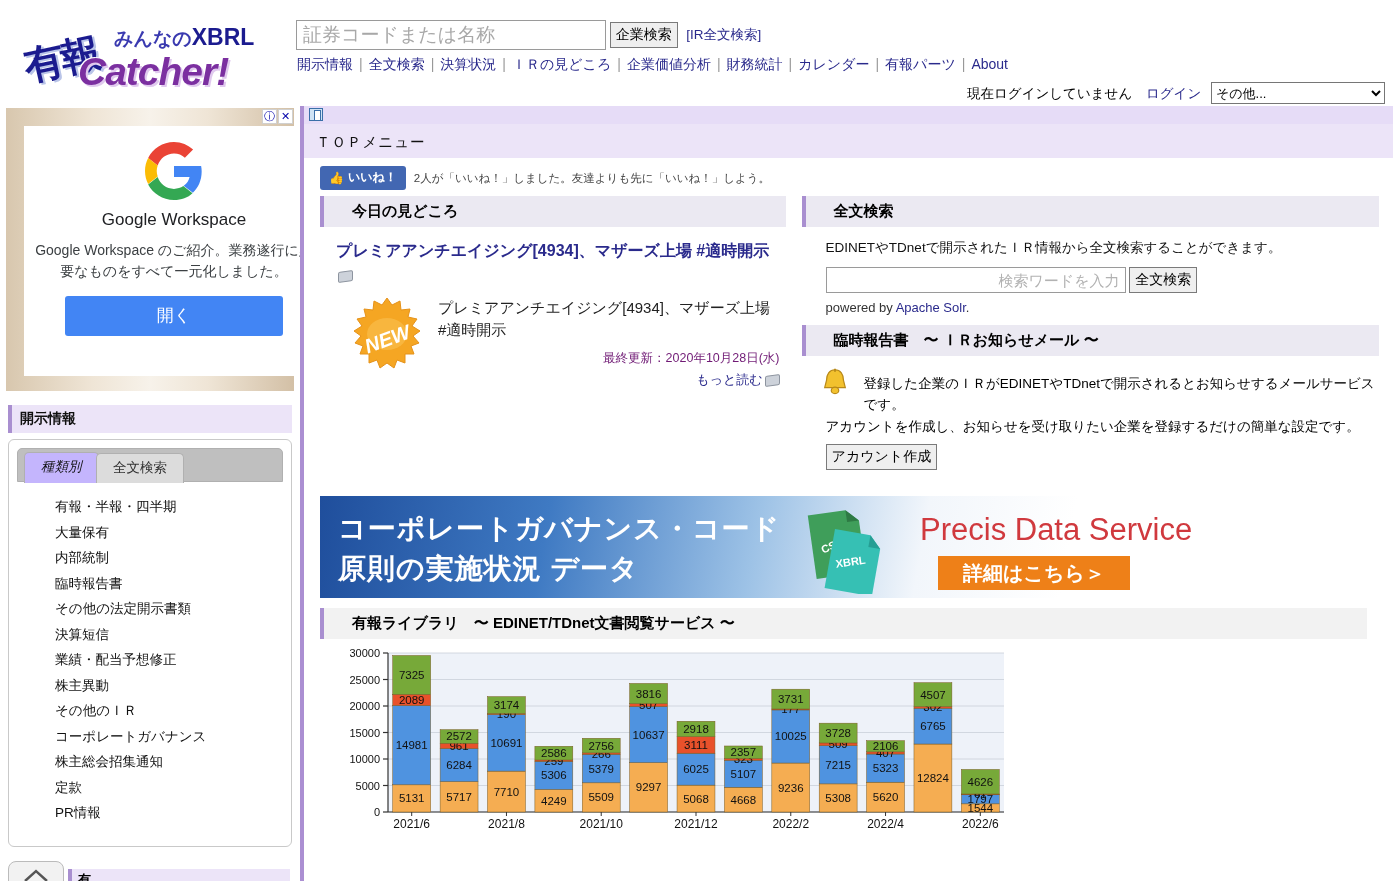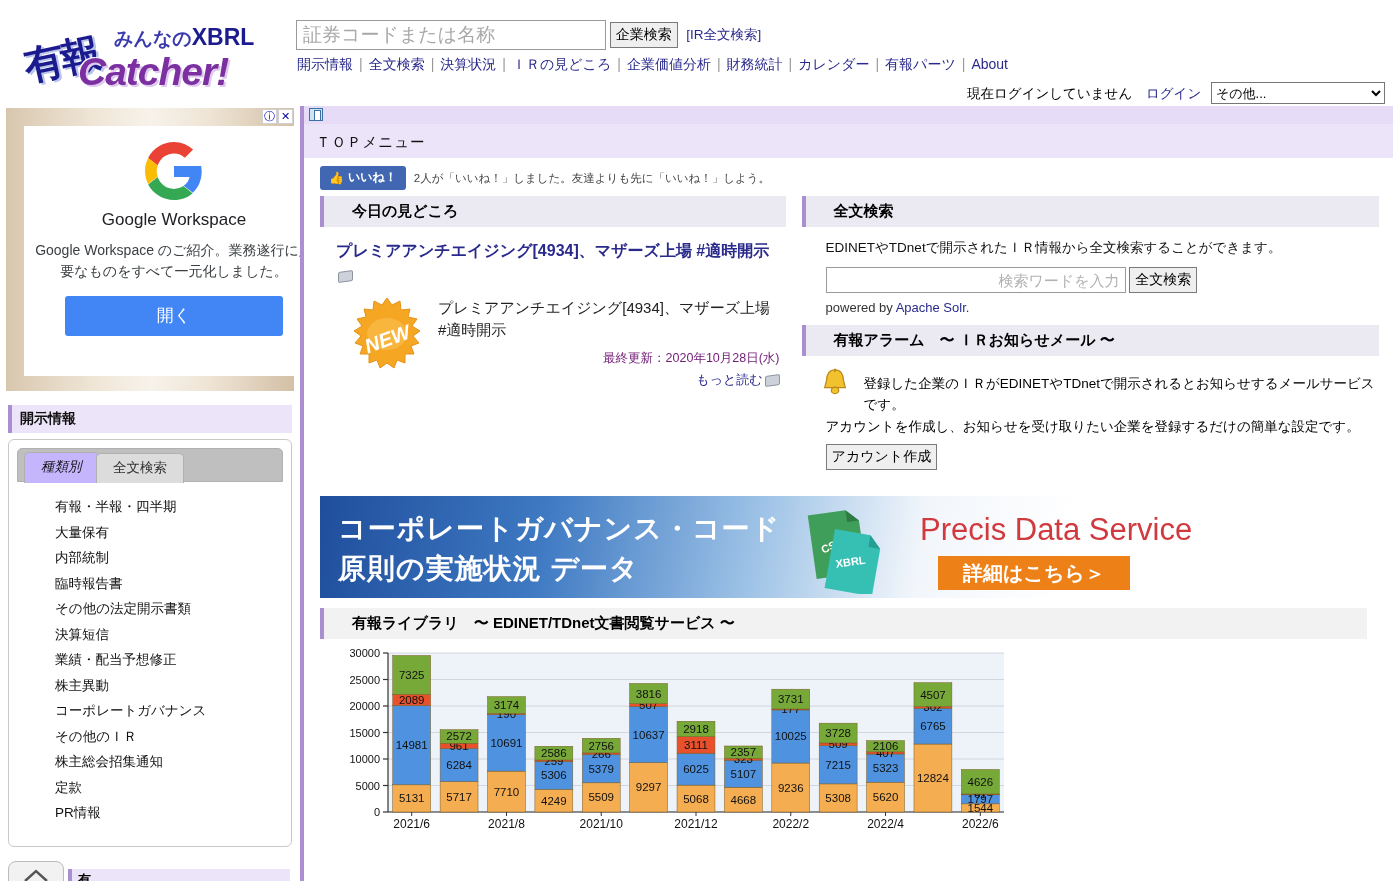--- a/index.html
+++ b/index.html
@@ -257,22 +257,22 @@
         </div>
         <ul id="disclosure-list">
           <li>有報・半報・四半期</li>
           <li>大量保有</li>
           <li>内部統制</li>
           <li>臨時報告書</li>
           <li>その他の法定開示書類</li>
           <li>決算短信</li>
           <li>業績・配当予想修正</li>
           <li>株主異動</li>
+          <li>その他のＩＲ</li>
           <li>コーポレートガバナンス</li>
-          <li>その他のＩＲ</li>
           <li>株主総会招集通知</li>
           <li>定款</li>
           <li>PR情報</li>
         </ul>
       </div>
     </div>
 
     <div id="scroll-top-btn">
       <svg width="26" height="14" viewBox="0 0 26 14">
         <path d="M2 12 L13 2 L24 12" fill="none" stroke="#555" stroke-width="2.4"></path>
@@ -332,21 +332,21 @@
         <div class="sec-head">全文検索</div>
         <div id="fts-body">
           <div id="fts-desc">EDINETやTDnetで開示されたＩＲ情報から全文検索することができます。</div>
           <input id="fts-input" type="text" placeholder="検索ワードを入力" style="">
           <button class="btn-gray">全文検索</button>
           <div id="solr-line">
             <span>powered by </span><a href="#">Apache Solr</a><span>.</span>
           </div>
         </div>
 
-        <div class="sec-head">有報アラーム　〜 ＩＲお知らせメール 〜</div>
+        <div class="sec-head">臨時報告書　〜 ＩＲお知らせメール 〜</div>
         <div id="alarm-body">
           <svg id="bell-icon" viewBox="0 0 32 32">
             <path d="M16 4 C10 4 7 9 7 15 L5 23 L27 23 L25 15 C25 9 22 4 16 4 Z" fill="#f2c12e" stroke="#b8891a" stroke-width="1.3"></path>
             <ellipse cx="16" cy="26" rx="4" ry="3.4" fill="#f2c12e" stroke="#b8891a" stroke-width="1.3"></ellipse>
             <path d="M16 3 L16 6" stroke="#b8891a" stroke-width="2"></path>
           </svg>
           <div id="alarm-p1">登録した企業のＩＲがEDINETやTDnetで開示されるとお知らせするメールサービスです。</div>
           <div id="alarm-p2">アカウントを作成し、お知らせを受け取りたい企業を登録するだけの簡単な設定です。</div>
           <button id="alarm-btn" class="btn-gray">アカウント作成</button>
         </div>

